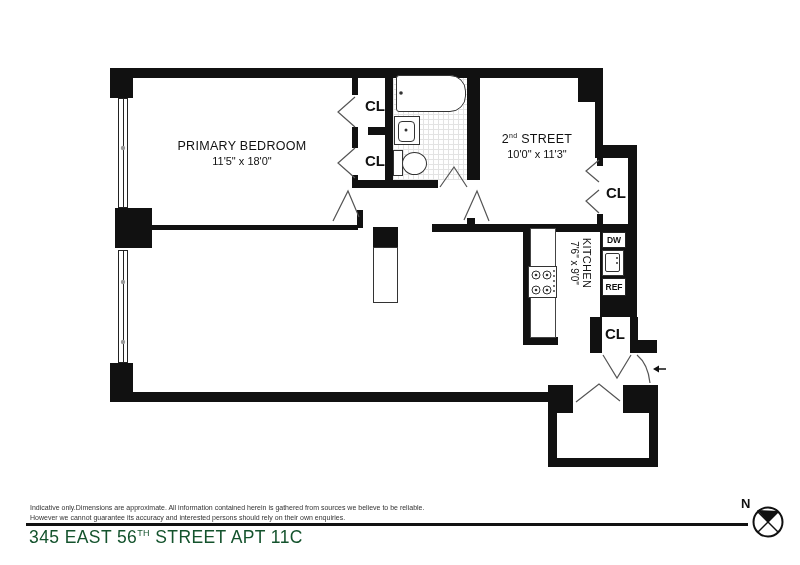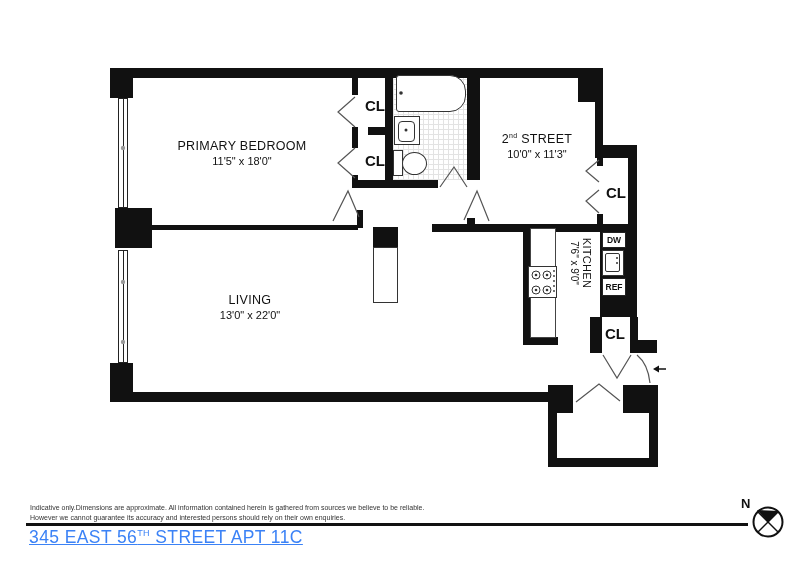--- a/index.html
+++ b/index.html
@@ -21,21 +21,21 @@
      repeating-linear-gradient(0deg,#e3e3e3 0 1px,transparent 1px 5px),
      repeating-linear-gradient(90deg,#e3e3e3 0 1px,transparent 1px 5px),#fff;}
   #kitchen-label{position:absolute;left:535px;top:247px;width:84px;height:32px;
      transform:rotate(90deg);text-align:center;}
   #kitchen-label .rname{font-size:11px;}
   #kitchen-label .rdims{font-size:10px;margin-top:1px;}
   #disclaimer{position:absolute;left:30px;top:503px;width:400px;font-size:7px;
      line-height:9.5px;color:#333;}
   #footer-rule{position:absolute;left:26px;top:523px;width:722px;height:3px;background:#111;}
   #address{position:absolute;left:29px;top:527px;font-size:17.5px;letter-spacing:.4px;
-     color:#3b82f6;white-space:nowrap;text-decoration:underline;}
+     color:#14532d;white-space:nowrap;}
   #address sup{font-size:9px;}
   #north-n{position:absolute;left:741px;top:496px;font-size:13px;font-weight:bold;}
   svg.overlay{position:absolute;left:0;top:0;pointer-events:none;}
 </style>
 </head>
 <body>
 
 <div id="canvas">
 
   <div class="w" style="left:110px;top:68px;width:23px;height:30px"></div>
@@ -97,24 +97,20 @@
   <div class="abs" style="left:602px;top:317px;width:28px;height:36px;background:#fff"></div>
 
   <div class="room-label" style="left:142px;top:139px;width:200px">
     <div class="rname">PRIMARY BEDROOM</div>
     <div class="rdims">11'5" x 18'0"</div>
   </div>
   <div class="room-label" style="left:467px;top:132px;width:140px">
     <div class="rname"><span>2</span><sup>nd</sup><span> STREET</span></div>
     <div class="rdims">10'0" x 11'3"</div>
   </div>
-  <div class="room-label" style="left:150px;top:293px;width:200px">
-    <div class="rname">LIVING</div>
-    <div class="rdims">13'0" x 22'0"</div>
-  </div>
   <div id="kitchen-label">
     <div class="rname">KITCHEN</div>
     <div class="rdims">7'6" x 9'0"</div>
   </div>
 
   <div class="cl-label" style="left:361px;top:97px">CL</div>
   <div class="cl-label" style="left:361px;top:152px">CL</div>
   <div class="cl-label" style="left:602px;top:184px">CL</div>
   <div class="cl-label" style="left:601px;top:325px">CL</div>
 

